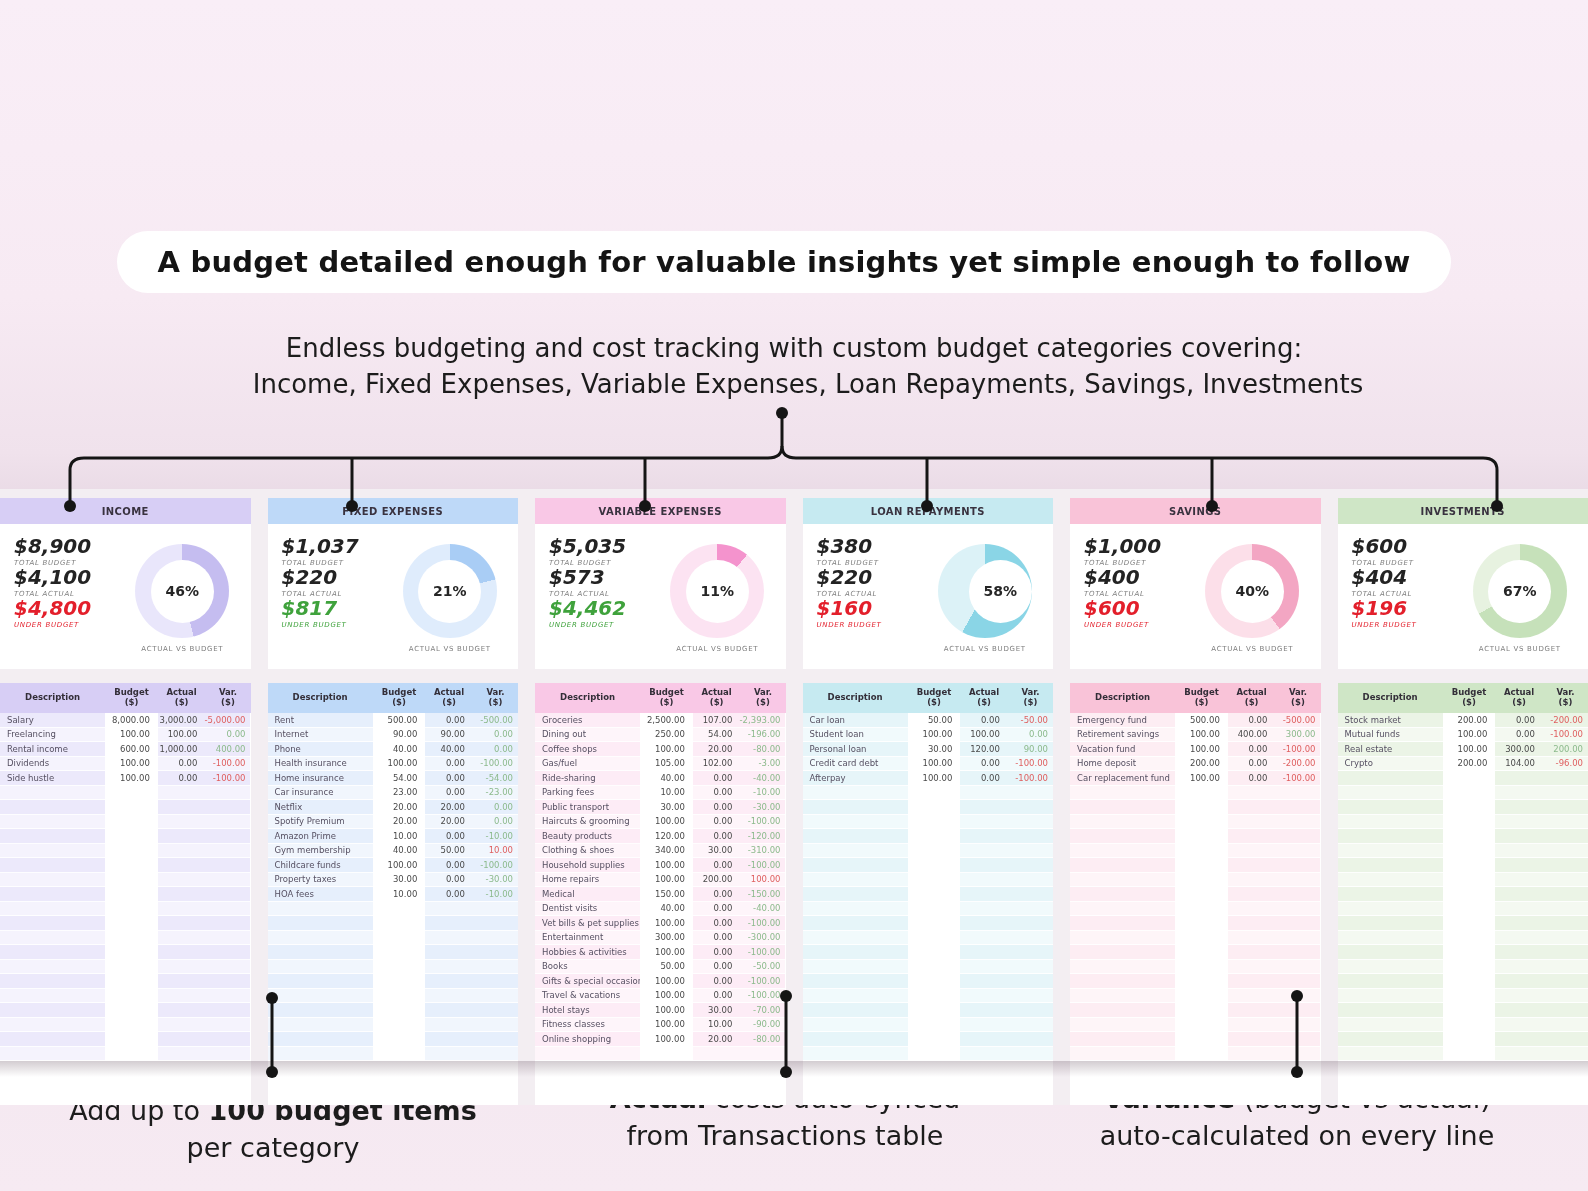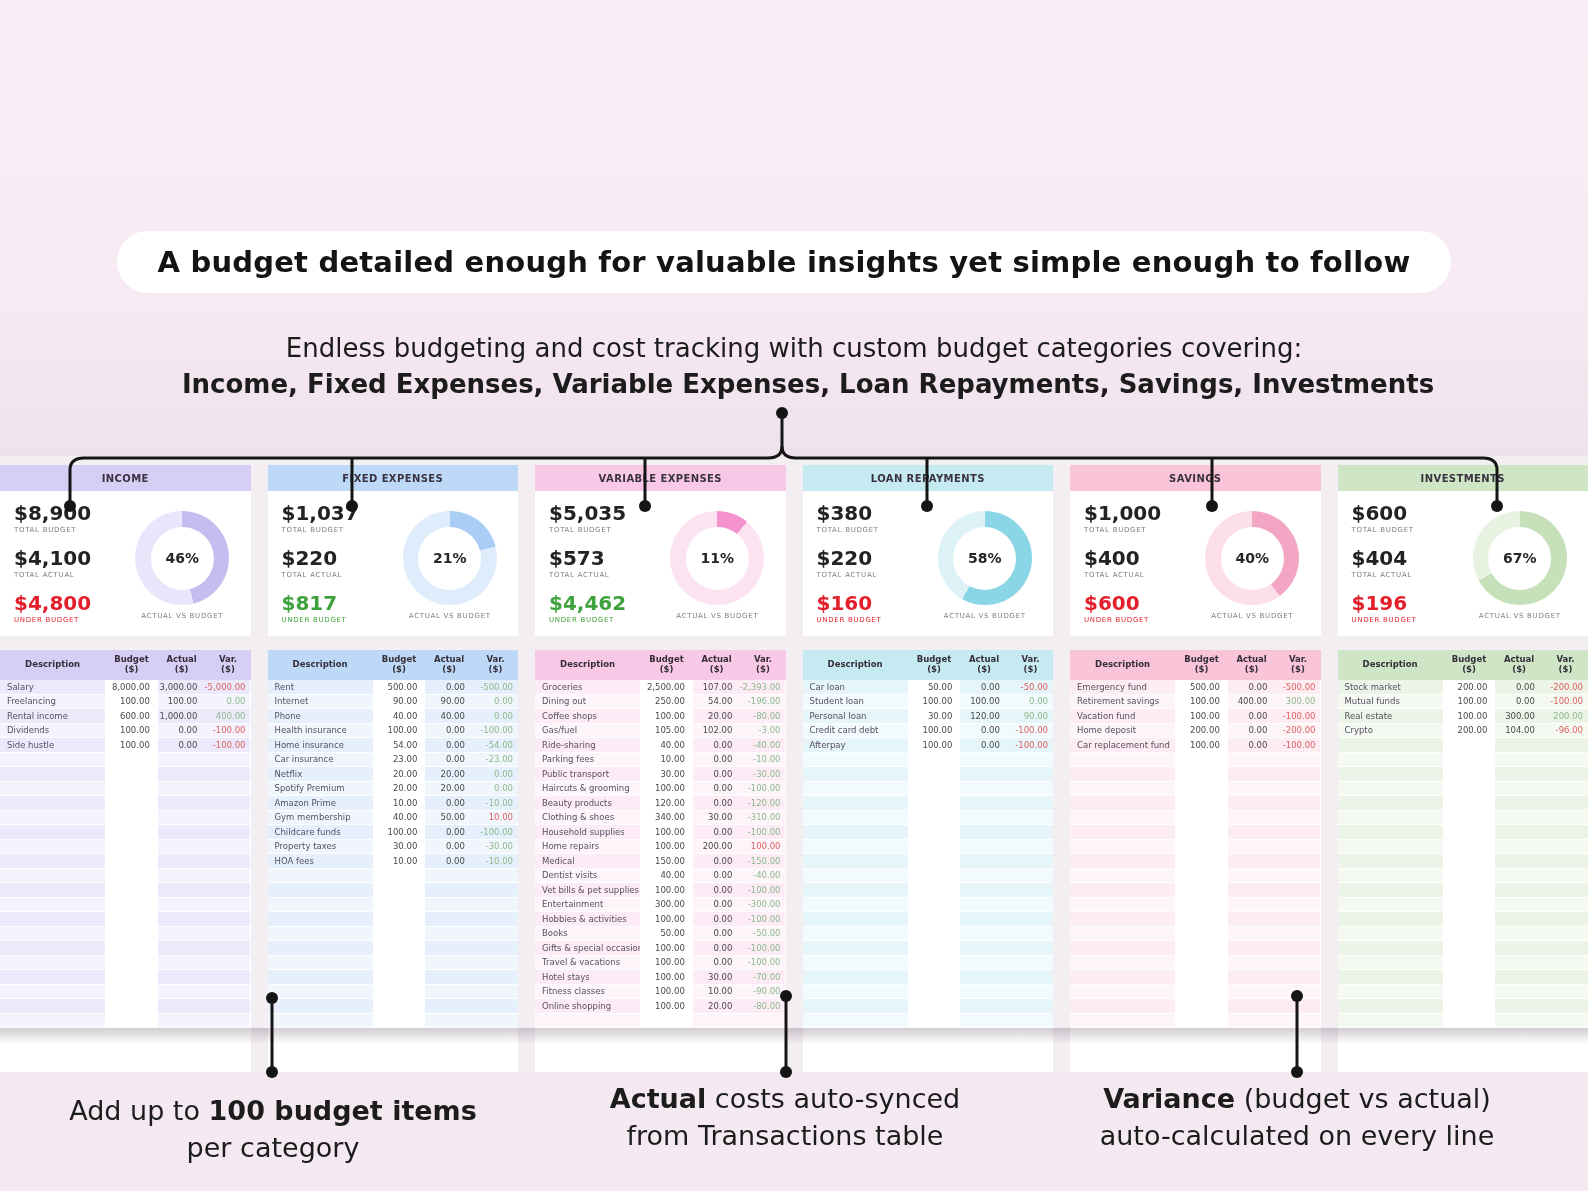--- a/index.html
+++ b/index.html
@@ -14,43 +14,43 @@
     font-family:"DejaVu Serif", serif; font-weight:400; font-size:112px; line-height:1.2;
     color:#141414; letter-spacing:1px;
   }
   .pill {
     position:absolute; top:231px; left:117px; width:1334px; height:62px;
     background:#ffffff; border-radius:42px; display:flex; align-items:center; justify-content:center;
   }
   .pill-text { font-size:29px; font-weight:bold; color:#141414; letter-spacing:.2px; }
   .desc { position:absolute; top:330px; left:0; width:100%; text-align:center; color:#1c1c1c; }
   .desc .d1 { font-size:26px; line-height:36px; }
-  .desc .d2 { font-size:26px; line-height:36px; font-weight:bold;margin-left:28px; }
+  .desc .d2 { font-size:26px; line-height:36px; font-weight:normal;margin-left:28px; }
 
   
   .connectors { position:absolute; top:0; left:0; z-index:5; pointer-events:none; }
 
   
   .strip {
-    position:absolute; top:456px; left:0; width:1588px; height:616px;
+    position:absolute; top:489px; left:0; width:1588px; height:616px;
     background:#f3eef2; z-index:1;
   }
   .strip::after {
     content:""; position:absolute; left:0; right:0; top:572px; height:16px;
     background:linear-gradient(180deg, rgba(96,74,90,.28), rgba(96,74,90,0));
   }
   .panels { display:flex; gap:17px; height:100%; padding-top:9px; }
   .panel { flex:1 1 0; display:flex; flex-direction:column; min-width:0; }
   .cat-card { background:#ffffff; height:171px; }
   .cat-header {
     height:26px; background:var(--hdr); display:flex; align-items:center; justify-content:center;
     font-size:10px; font-weight:bold; color:#39323f; letter-spacing:.4px;
   }
   .summary { height:145px; display:flex; padding:10px 6px 6px 14px; }
-  .stats { width:46%; display:flex; flex-direction:column; justify-content:space-between; padding:2px 0 6px 0; }
+  .stats { width:46%; display:flex; flex-direction:column; padding:2px 0 6px 0;font-style:italic; }
   .stat .v { font-size:20px; font-weight:bold; color:#232323; line-height:1.05; }
   .stat .l { font-size:7px; color:#7d7d7d; letter-spacing:.7px; margin-top:2px; }
   .stat.under .v { color:var(--under); }
   .stat.under .l { color:var(--under); }
   .donut-wrap { flex:1; display:flex; flex-direction:column; align-items:center; justify-content:center; }
   .donut { width:94px; height:94px; border-radius:50%; display:flex; align-items:center; justify-content:center; }
   .hole { width:63px; height:63px; border-radius:50%; background:#ffffff; display:flex; align-items:center; justify-content:center; }
   .hole span { font-size:14px; font-weight:bold; color:#262626; }
   .donut-label { font-size:7px; color:#7d7d7d; letter-spacing:.7px; margin-top:7px; }
 
@@ -724,21 +724,21 @@
           <div class="stat">
             <div class="v">$220</div>
             <div class="l">TOTAL ACTUAL</div>
           </div>
           <div class="stat under">
             <div class="v">$160</div>
             <div class="l">UNDER BUDGET</div>
           </div>
         </div>
         <div class="donut-wrap">
-          <div class="donut" style="background: conic-gradient(rgb(138, 213, 230) 0deg, rgb(138, 213, 230) 58%, rgb(220, 242, 247) 58%, rgb(220, 242, 247) 100%);">
+          <div class="donut" style="background: conic-gradient(rgb(138, 213, 230) 0deg, rgb(138, 213, 230) 58%, rgb(220, 242, 247) 58%, rgb(220, 242, 247) 100%); justify-content: flex-end;">
             <div class="hole">
                     <span>58%</span>
                   </div>
           </div>
           <div class="donut-label">ACTUAL VS BUDGET</div>
         </div>
       </div>
     </div>
     <div class="table-card">
       <div class="thead">

